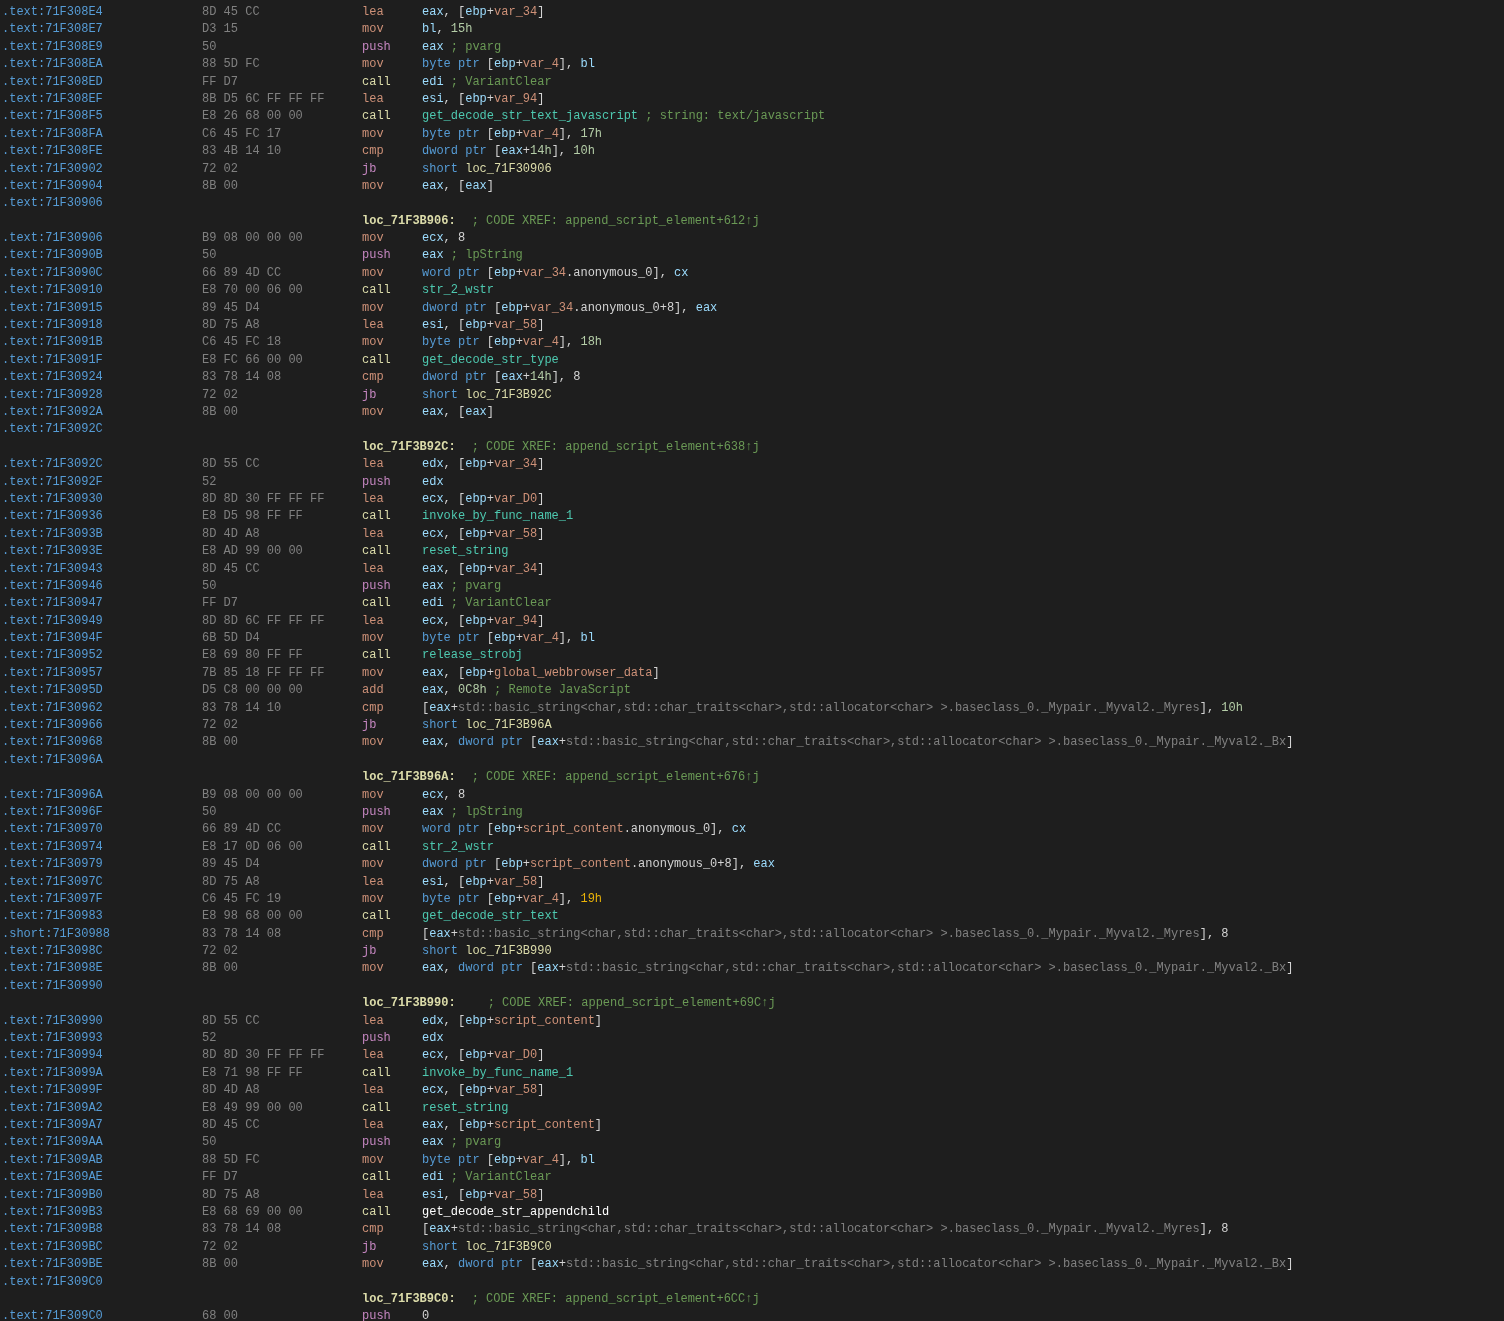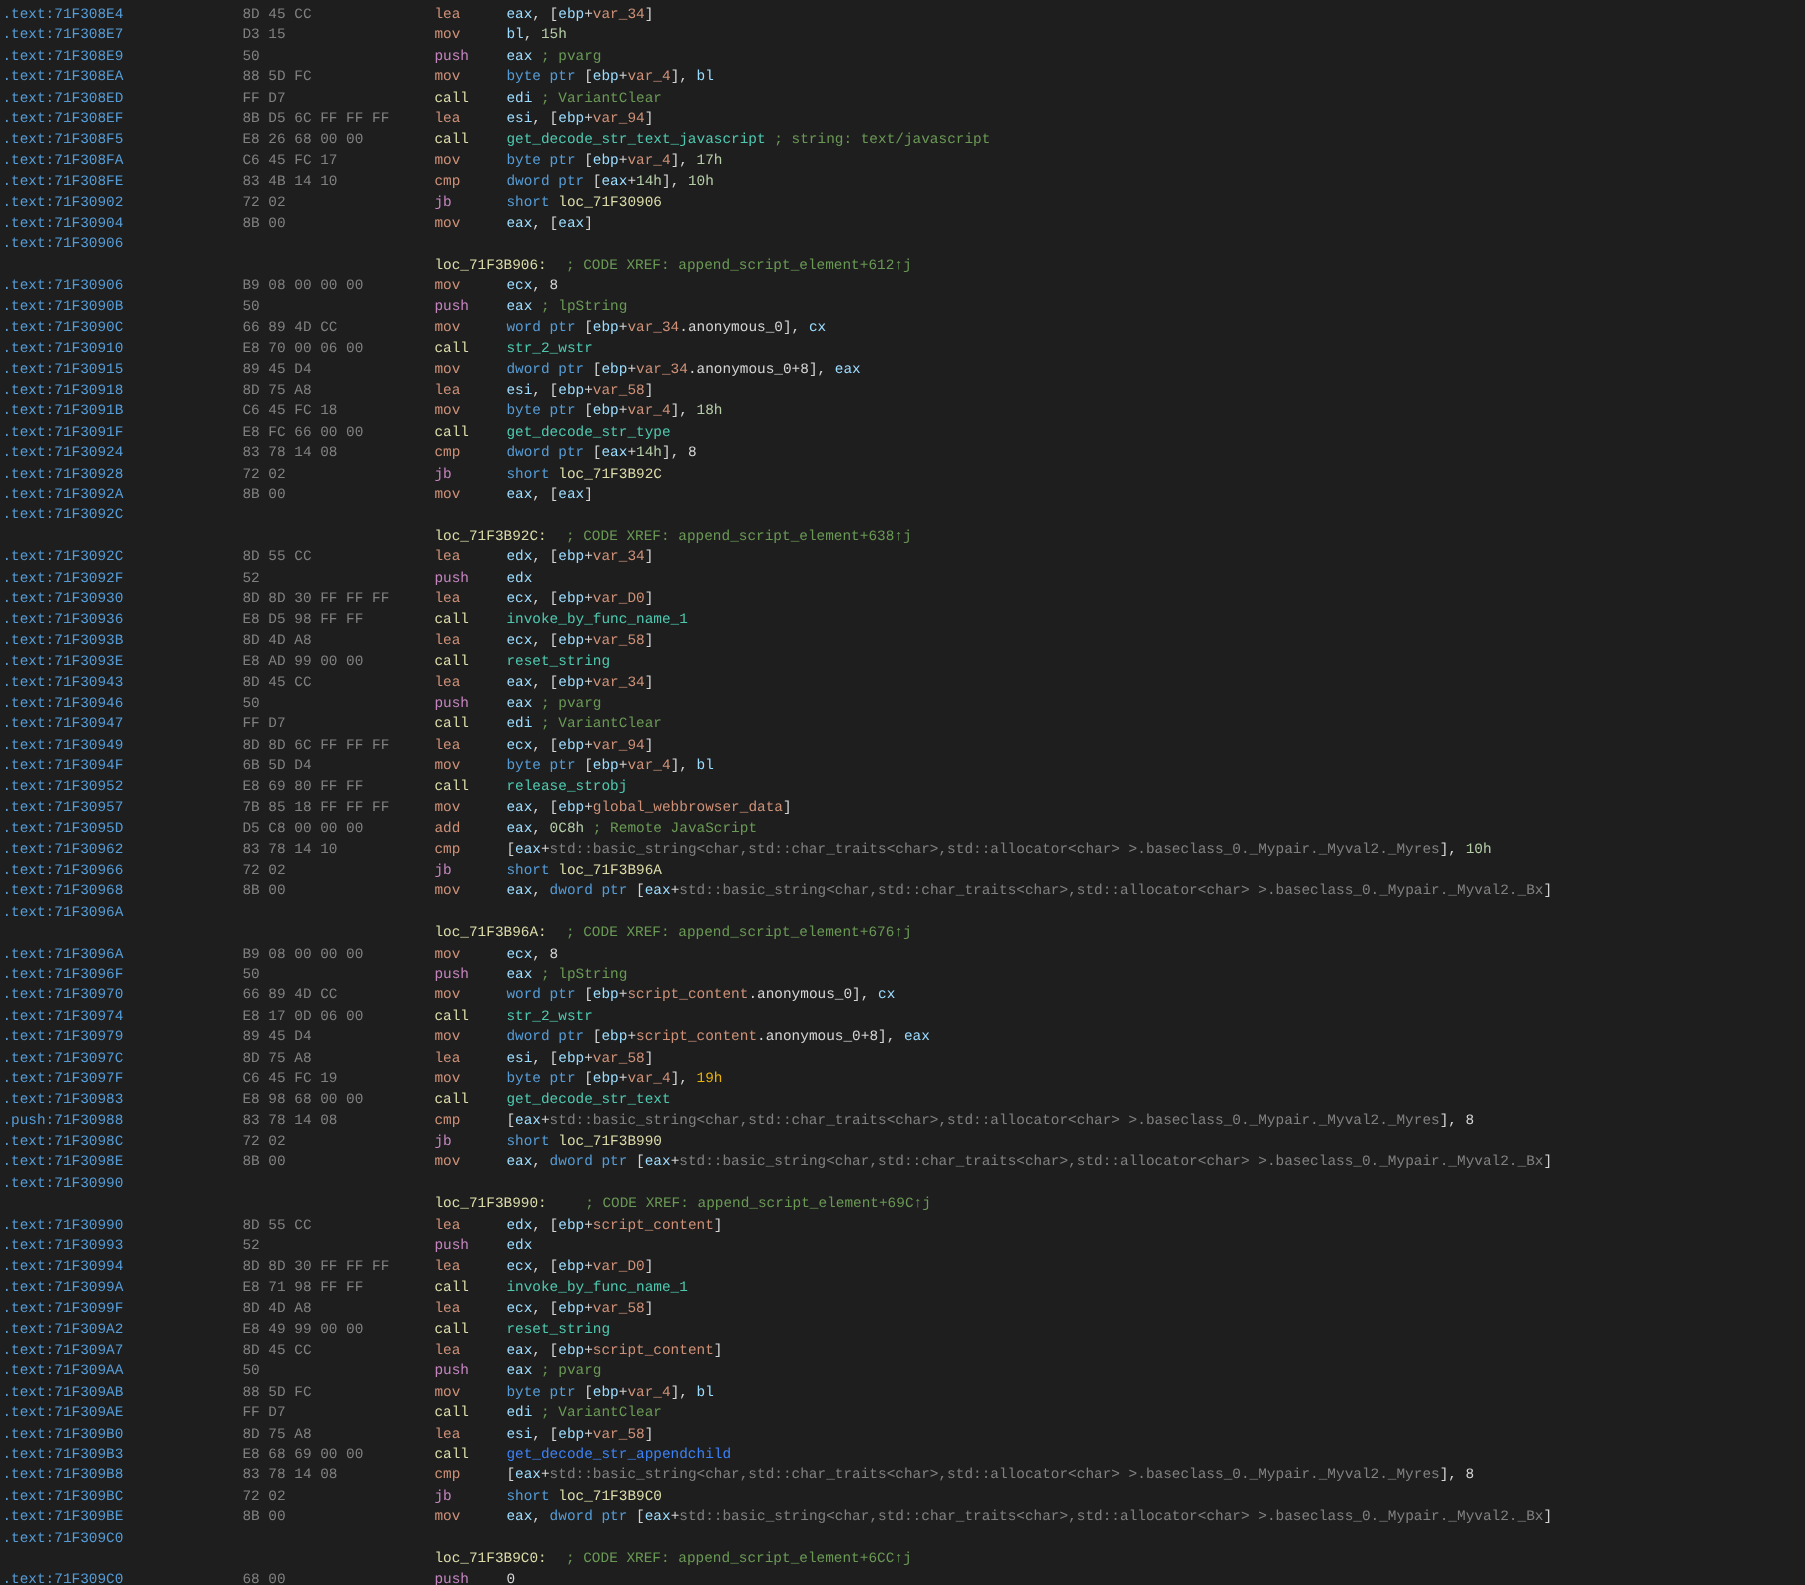--- a/index.html
+++ b/index.html
@@ -47,21 +47,21 @@
       display: flex;
       white-space: nowrap;
       padding: 0 2px;
     }
     .label-indent {
       min-width: 360px;
       display: inline-block;
     }
     .label-name {
       color: #dcdcaa;
-      font-weight: normal;
+      font-weight: bold;
     }
     .comment {
       color: #6a9955;
     }
   </style>
 </head>
 <body>
 
 <div class="code-container">
 <div class="code-line">
@@ -373,21 +373,21 @@
       <span class="col-mnemonic" style="color:#ce9178">mov</span>
       <span class="col-operands"><span style="color:#569cd6">byte</span> <span style="color:#569cd6">ptr</span> [<span style="color:#9cdcfe">ebp</span>+<span style="color:#ce9178">var_4</span>], <span style="color:#eab308">19h</span></span>
     </div>
     <div class="code-line">
       <span class="col-addr">.text:71F30983</span>
       <span class="col-bytes">E8 98 68 00 00</span>
       <span class="col-mnemonic" style="color:#dcdcaa">call</span>
       <span class="col-operands"><span style="color:#4ec9b0">get_decode_str_text</span></span>
     </div>
     <div class="code-line">
-      <span class="col-addr">.push:71F30988</span>
+      <span class="col-addr">.short:71F30988</span>
       <span class="col-bytes">83 78 14 08</span>
       <span class="col-mnemonic" style="color:#ce9178">cmp</span>
       <span class="col-operands">[<span style="color:#9cdcfe">eax</span>+<span style="color:#808080">std::basic_string&lt;char,std::char_traits&lt;char&gt;,std::allocator&lt;char&gt; &gt;.baseclass_0._Mypair._Myval2._Myres</span>], 8</span>
     </div>
     <div class="code-line">
       <span class="col-addr">.text:71F3098C</span>
       <span class="col-bytes">72 02</span>
       <span class="col-mnemonic" style="color:#c586c0">jb</span>
       <span class="col-operands"><span style="color:#569cd6">short</span> <span style="color:#dcdcaa">loc_71F3B990</span></span>
     </div>
@@ -471,21 +471,21 @@
     <div class="code-line">
       <span class="col-addr">.text:71F309B0</span>
       <span class="col-bytes">8D 75 A8</span>
       <span class="col-mnemonic" style="color:#ce9178">lea</span>
       <span class="col-operands"><span style="color:#9cdcfe">esi</span>, [<span style="color:#9cdcfe">ebp</span>+<span style="color:#ce9178">var_58</span>]</span>
     </div>
     <div class="code-line">
       <span class="col-addr">.text:71F309B3</span>
       <span class="col-bytes">E8 68 69 00 00</span>
       <span class="col-mnemonic" style="color:#dcdcaa">call</span>
-      <span class="col-operands"><span style="color:#3b82f6">get_decode_str_appendchild</span></span>
+      <span class="col-operands"><span style="color:#ffffff">get_decode_str_appendchild</span></span>
     </div>
     <div class="code-line">
       <span class="col-addr">.text:71F309B8</span>
       <span class="col-bytes">83 78 14 08</span>
       <span class="col-mnemonic" style="color:#ce9178">cmp</span>
       <span class="col-operands">[<span style="color:#9cdcfe">eax</span>+<span style="color:#808080">std::basic_string&lt;char,std::char_traits&lt;char&gt;,std::allocator&lt;char&gt; &gt;.baseclass_0._Mypair._Myval2._Myres</span>], 8</span>
     </div>
     <div class="code-line">
       <span class="col-addr">.text:71F309BC</span>
       <span class="col-bytes">72 02</span>

